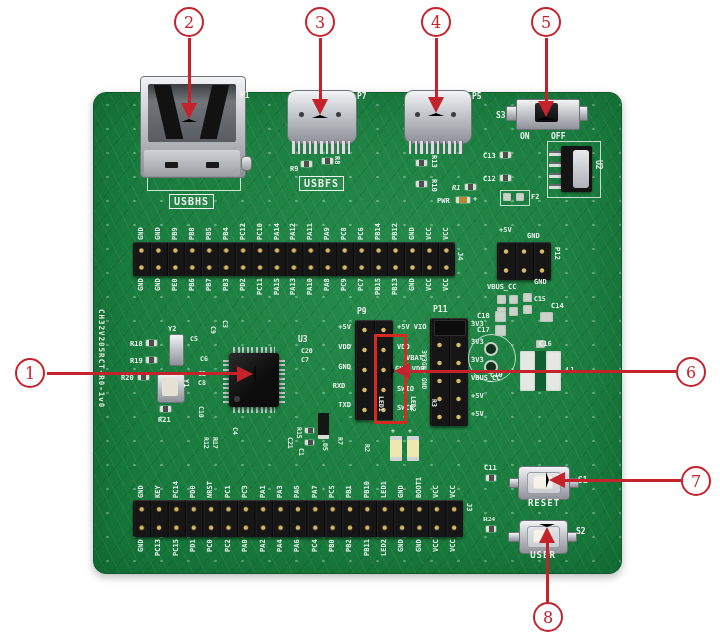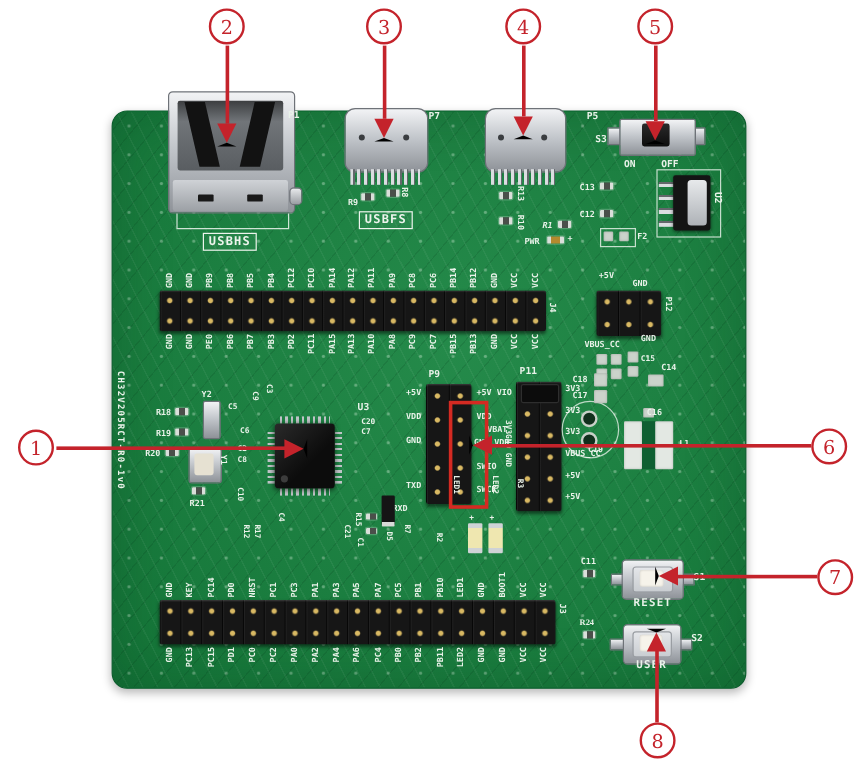--- a/index.html
+++ b/index.html
@@ -86,21 +86,21 @@
   <span class="silk" style="left:290px;top:166px;">R9</span>
   <span class="silk silkv" style="left:333px;top:156px;">R8</span>
   <div class="pad" style="left:301px;top:161px;"></div>
   <div class="pad" style="left:322px;top:158px;"></div>
   <span class="abs box-label" style="left:299px;top:176px;">USBFS</span>
 
   <div class="abs metal" style="left:404px;top:90px;width:66px;height:52px;border-radius:9px;"></div>
   <div class="abs" style="left:415px;top:112px;width:5px;height:5px;background:#3a3d40;border-radius:50%;"></div>
   <div class="abs" style="left:451px;top:112px;width:5px;height:5px;background:#3a3d40;border-radius:50%;"></div>
   <div class="leads" style="left:409px;top:141px;width:56px;height:13px;"></div>
-  <span class="silk s8" style="left:472px;top:93px;padding-left:17px;">P5</span>
+  <span class="silk s8" style="left:472px;top:93px;">P5</span>
   <span class="silk silkv" style="left:430px;top:155px;">R13</span>
   <span class="silk silkv" style="left:430px;top:179px;">R10</span>
   <div class="pad" style="left:416px;top:160px;"></div>
   <div class="pad" style="left:416px;top:181px;"></div>
 
   <div class="abs metal" style="left:506px;top:106px;width:10px;height:13px;border-radius:1px;"></div>
   <div class="abs metal" style="left:578px;top:106px;width:8px;height:13px;border-radius:1px;"></div>
   <div class="abs metal" style="left:516px;top:99px;width:62px;height:29px;border-radius:2px;"></div>
   <div class="abs" style="left:535px;top:103px;width:23px;height:19px;background:linear-gradient(180deg,#2a2a2a,#0d0d0d);border-radius:2px;"></div>
   <span class="silk s8" style="left:496px;top:112px;">S3</span>
@@ -211,21 +211,21 @@
   <span class="silk silkv s6" style="left:202px;top:437px;">R12</span>
   <span class="silk silkv s6" style="left:211px;top:437px;">R17</span>
   <span class="silk s6" style="left:301px;top:348px;">C20</span>
   <span class="silk s6" style="left:301px;top:357px;">C7</span>
 
   <span class="silk s8" style="left:357px;top:308px;">P9</span>
   <div class="strip" style="left:355px;top:320px;width:38px;height:100px;--cw:19px;--ch:20px;"></div>
   <span class="silk" style="left:327px;top:324px;width:24px;text-align:right;">+5V</span>
   <span class="silk" style="left:327px;top:344px;width:24px;text-align:right;">VDD</span>
   <span class="silk" style="left:327px;top:364px;width:24px;text-align:right;">GND</span>
-  <span class="silk" style="left:327px;top:383px;width:24px;text-align:left;margin-top:38px;">RXD</span>
+  <span class="silk" style="left:327px;top:383px;width:24px;text-align:center;">RXD</span>
   <span class="silk" style="left:327px;top:402px;width:24px;text-align:right;">TXD</span>
   <span class="silk" style="left:397px;top:324px;">+5V VIO</span>
   <span class="silk" style="left:397px;top:344px;">VDD</span>
   <span class="silk" style="left:406px;top:355px;">VBAT</span>
   <span class="silk" style="left:395px;top:366px;">GND VDD</span>
   <span class="silk" style="left:397px;top:386px;">SWIO</span>
   <span class="silk" style="left:397px;top:405px;">SWCK</span>
 
   <span class="silk s8" style="left:433px;top:306px;">P11</span>
   <div class="strip" style="left:430px;top:318px;width:38px;height:108px;--cw:19px;--ch:18px;"></div>

